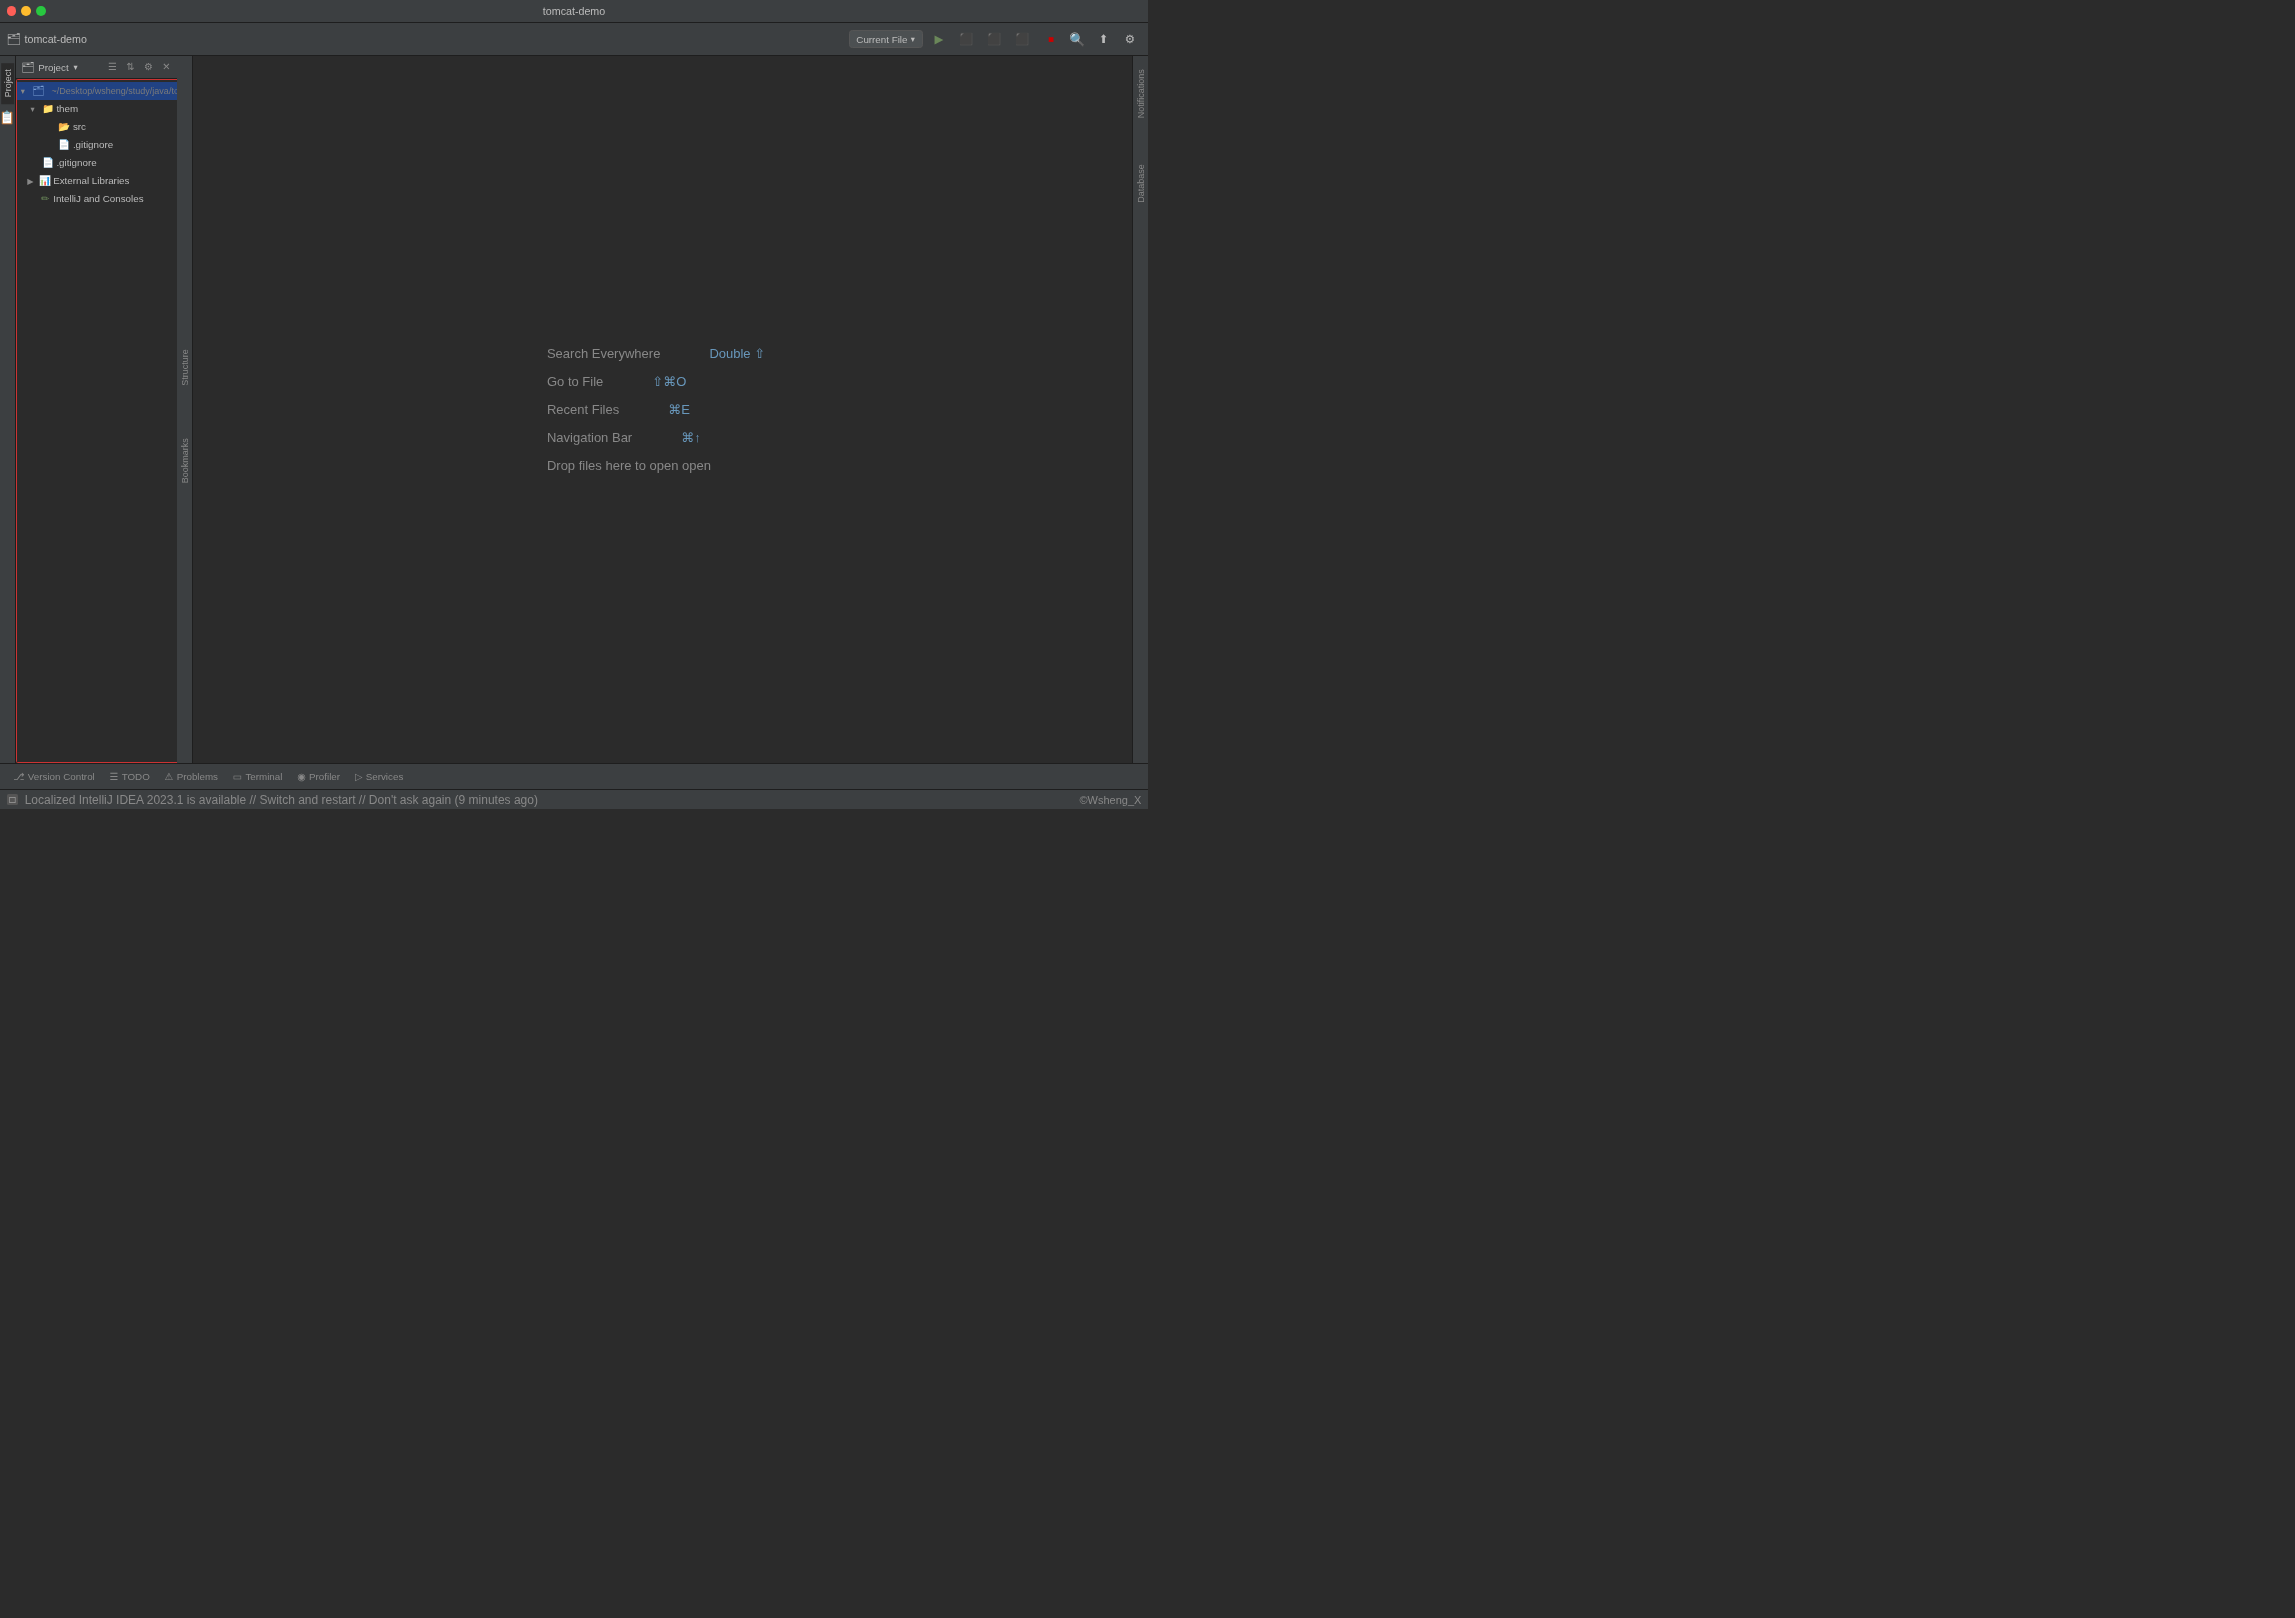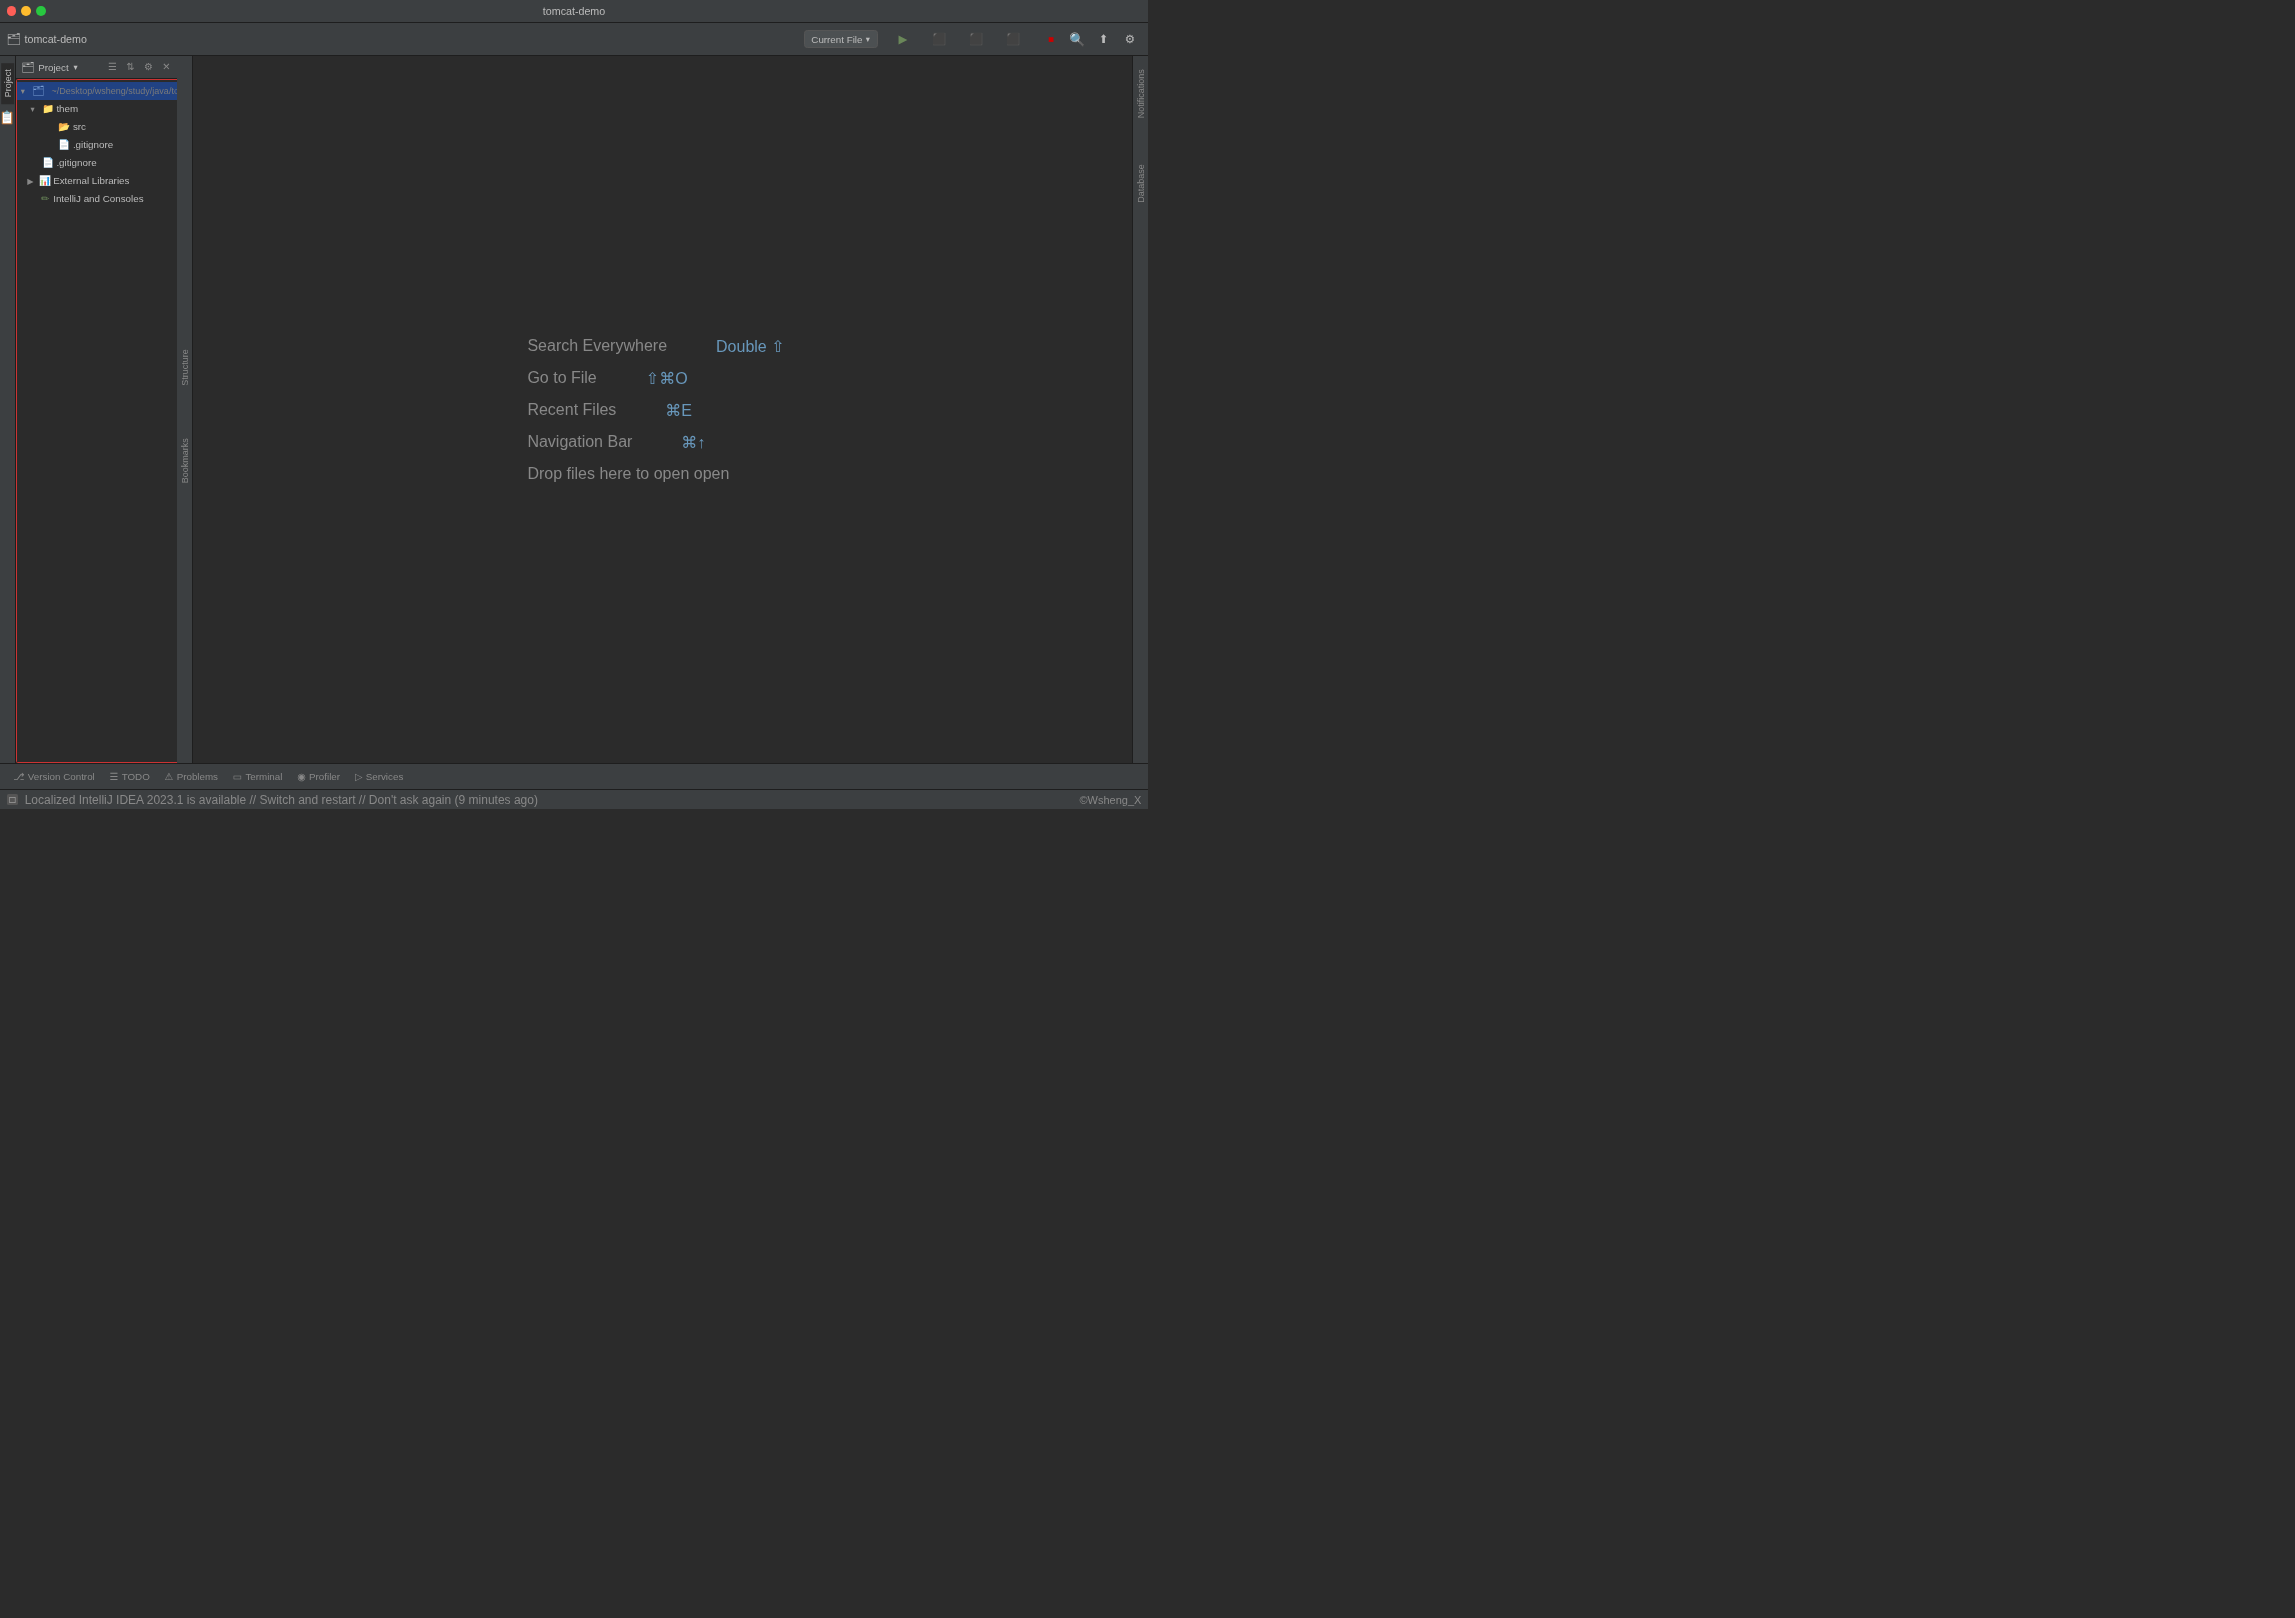--- a/index.html
+++ b/index.html
@@ -59,21 +59,21 @@
       display: flex;
       align-items: center;
       gap: 3.3px;
       color: #bbb;
       font-size: 10.7px;
     }
     .toolbar-spacer { flex: 1; }
     .toolbar-group {
       display: flex;
       align-items: center;
-      gap: 14px;
+      gap: 5px;
     }
     .toolbar-btn {
       width: 23px;
       height: 23px;
       display: flex;
       align-items: center;
       justify-content: center;
       color: #bbb;
       cursor: pointer;
       border-radius: 3.3px;
@@ -199,23 +199,23 @@
       flex-direction: column;
       gap: 19.7px;
     }
     .editor-hints {
       display: flex;
       flex-direction: column;
       gap: 13px;
     }
     .hint-row {
       display: flex;
-      align-items: flex-start;
+      align-items: flex-end;
       gap: 21px;
-      font-size: 16px;
+      font-size: 13px;
     }
     .hint-label { color: #888; }
     .hint-shortcut { color: #6897bb; padding-left: 28px; }
 
     
     .bottom-toolbar {
       height: 26px;
       background: #3c3f41;
       border-top: 0.8px solid #1e1e1e;
       display: flex;

